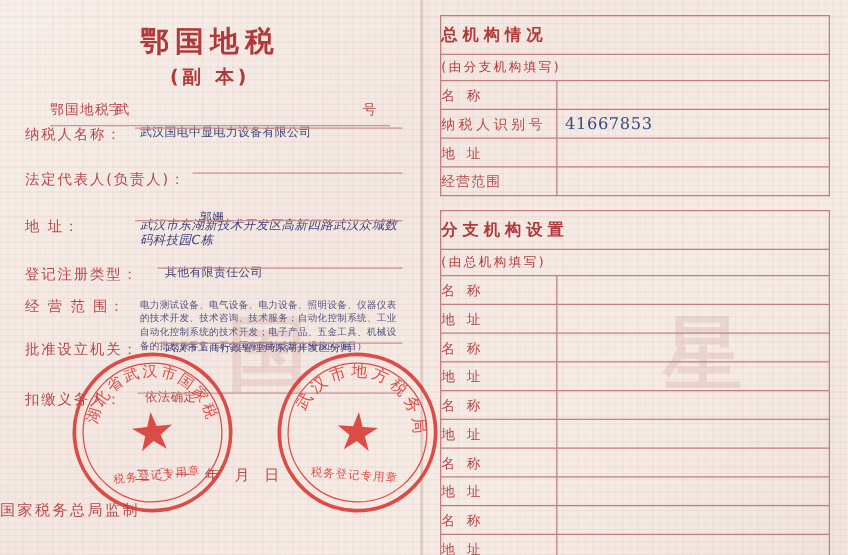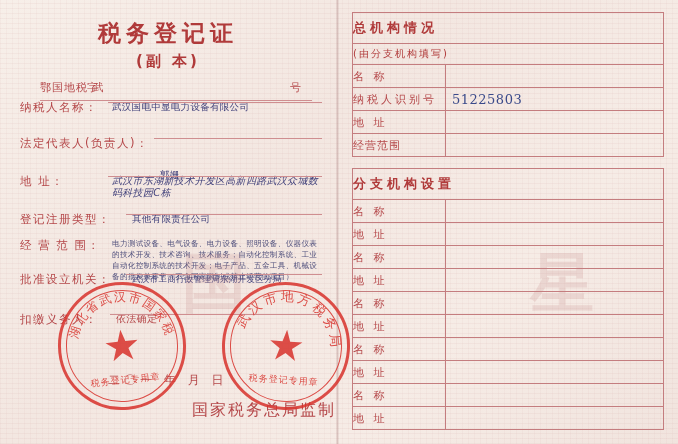--- a/index.html
+++ b/index.html
@@ -61,22 +61,22 @@
     color:#3f3f7a;font-size:9.5px;letter-spacing:.3px;line-height:12px;
   }
   .row .rule{
     position:absolute;left:88px;right:-2px;bottom:-3px;height:1px;background:#cf8e90;
   }
   .rowmulti .val{font-size:7.6px;line-height:11px;color:#52527e;}
   .datestamp{
     position:absolute;left:108px;top:372px;font-size:12px;color:#b5484a;letter-spacing:4px;
   }
   .issuer{
-    position:absolute;left:0;right:0;top:400px;text-align:right;
-    font-size:16px;color:#b5484a;letter-spacing:2px;
+    position:absolute;left:0;right:0;top:400px;text-align:left;
+    font-size:12px;color:#b5484a;letter-spacing:2px;
   }
   
   .seal{
     position:absolute;border:3px solid #d8322c;border-radius:50%;
     width:122px;height:122px;opacity:.85;
   }
   .seal .ring{
     position:absolute;inset:5px;border:1px solid #d8322c;border-radius:50%;
   }
   .seal .star{
@@ -127,21 +127,21 @@
 </style>
 </head>
 <body>
 
 <div class="doc">
   <div class="texture"></div>
   <div class="fold"></div>
 
   <div class="left">
 
-    <div class="title">税务登记证</div>
+    <div class="title">鄂国地税</div>
     <div class="subtitle">(副 本)</div>
 
     <div class="numline">
       <span>鄂国地税 武</span>
       <span class="zi">字</span>
       <span class="hao">号</span>
       <span class="underline"></span>
     </div>
 
     <div class="row" style="top:100px;">
@@ -229,37 +229,40 @@
         </tr>
         <tr>
           <td class="header2" colspan="2">(由分支机构填写)</td>
         </tr>
         <tr>
           <td class="lab">名    称</td>
           <td class="valcell handwrite"></td>
         </tr>
         <tr>
           <td class="lab">纳税人识别号</td>
-          <td class="valcell handwrite" style="font-size:13px;">51225803</td>
+          <td class="valcell handwrite" style="font-size:13px;">41667853</td>
         </tr>
         <tr>
           <td class="lab">地    址</td>
           <td class="valcell handwrite"></td>
         </tr>
         <tr>
           <td class="lab" style="letter-spacing:1px;">经营范围</td>
           <td class="valcell handwrite"></td>
         </tr>
       </tbody>
     </table>
 
     <table class="gtable" style="top:168px;">
       <tbody>
         <tr>
           <td class="header" colspan="2">分支机构设置</td>
+        </tr>
+        <tr>
+          <td class="header2" colspan="2">(由总机构填写)</td>
         </tr>
         <tr>
             <td class="lab">名    称</td>
             <td class="valcell handwrite"></td>
           </tr>
         <tr>
             <td class="lab">地    址</td>
             <td class="valcell handwrite"></td>
           </tr>
         <tr>

